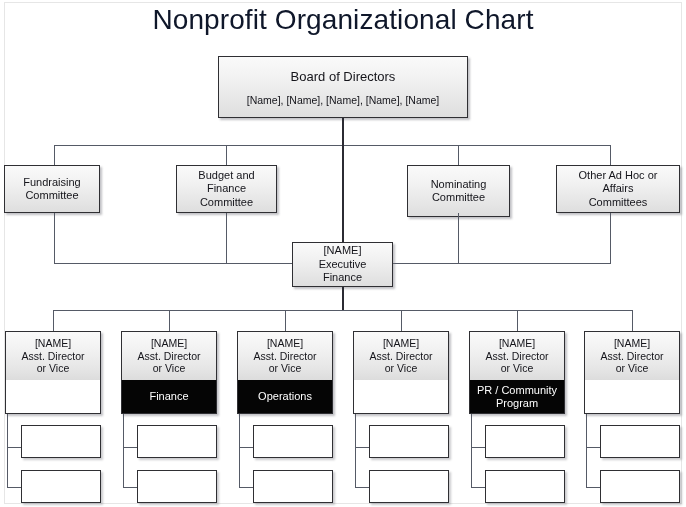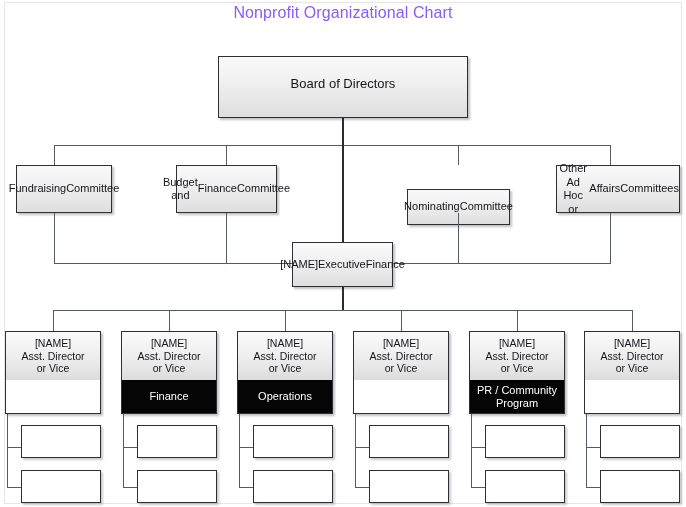--- a/index.html
+++ b/index.html
@@ -27,22 +27,22 @@
     box-sizing: border-box;
     pointer-events: none;
   }
 
   #chart-title {
     position: absolute;
     left: 0;
     top: 4px;
     width: 686px;
     text-align: center;
-    font-size: 16px;
-    color: #8b5cf6;
+    font-size: 28px;
+    color: #0f172a;
     letter-spacing: 0.1px;
     white-space: nowrap;
   }
 
   
   .conn-v {
     position: absolute;
     width: 0;
     border-left: 1px solid #555a66;
     box-sizing: border-box;
@@ -59,21 +59,21 @@
   }
 
   
   .node {
     position: absolute;
     box-sizing: border-box;
     border: 1px solid #2f2f33;
     background: linear-gradient(to bottom, #fafafa 0%, #f2f2f2 35%, #e6e6e6 75%, #dedede 100%);
     box-shadow: 2px 2px 2px rgba(120,120,128,0.45);
     display: flex;
-    flex-direction: row;
+    flex-direction: column;
     align-items: center;
     justify-content: center;
     text-align: center;
     color: #14141a;
   }
 
   #board-box {
     padding-top: 2px;
   }
   .board-title {
@@ -145,45 +145,46 @@
 <body>
 
 <div id="chart-root">
 
   <div id="frame"></div>
 
   <div id="chart-title">Nonprofit Organizational Chart</div>
 
   <div class="node" id="board-box" style="left:218px; top:56px; width:250px; height:62px;">
     <span class="board-title">Board of Directors</span>
+    <span class="board-names">[Name], [Name], [Name], [Name], [Name]</span>
   </div>
 
   <div class="conn-v thick" style="left:342px; top:118px; height:27px;"></div>
 
   <div class="conn-h" style="left:54px; top:145px; width:1058px; max-width:556px;"></div>
 
   <div class="conn-v" style="left:54px;  top:145px; height:20px;"></div>
   <div class="conn-v" style="left:226px; top:145px; height:20px;"></div>
   <div class="conn-v" style="left:458px; top:145px; height:20px;"></div>
   <div class="conn-v" style="left:610px; top:145px; height:20px;"></div>
 
   <div class="conn-v thick" style="left:342px; top:145px; height:98px;"></div>
 
-  <div class="node committee-box" style="left:16px; top:165px; width:96px; height:48px;">
+  <div class="node committee-box" style="left:4px; top:165px; width:96px; height:48px;">
     <span>Fundraising</span>
     <span>Committee</span>
   </div>
 
   <div class="node committee-box" style="left:176px; top:165px; width:101px; height:48px;">
     <span>Budget and</span>
     <span>Finance</span>
     <span>Committee</span>
   </div>
 
-  <div class="node committee-box" style="left:407px; top:165px; width:103px; height:36px;margin-top:24px;">
+  <div class="node committee-box" style="left:407px; top:165px; width:103px; height:52px;">
     <span>Nominating</span>
     <span>Committee</span>
   </div>
 
   <div class="node committee-box" style="left:556px; top:165px; width:124px; height:48px;">
     <span>Other Ad Hoc or</span>
     <span>Affairs</span>
     <span>Committees</span>
   </div>
 

